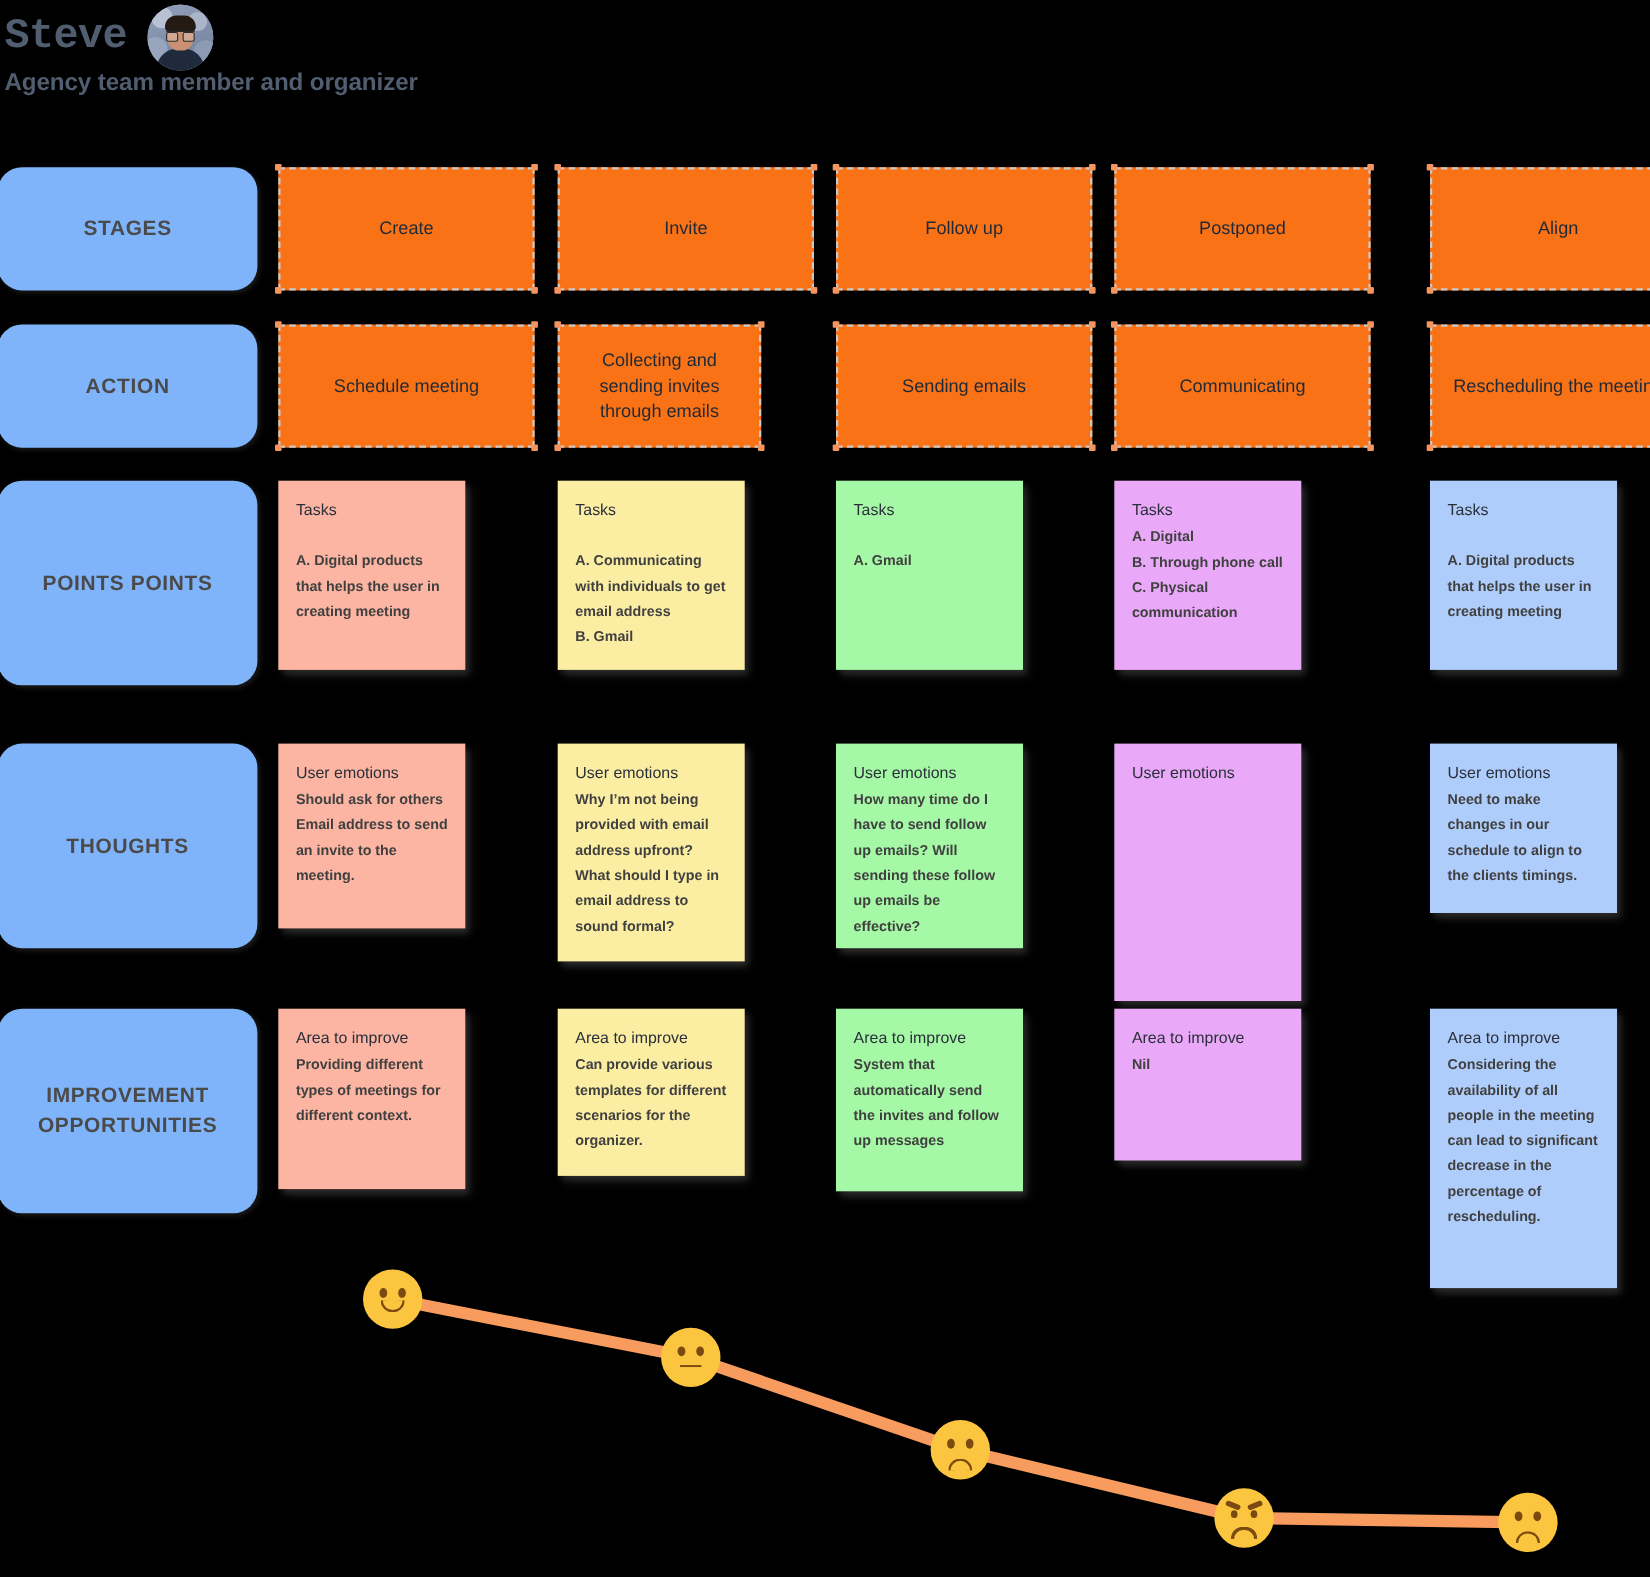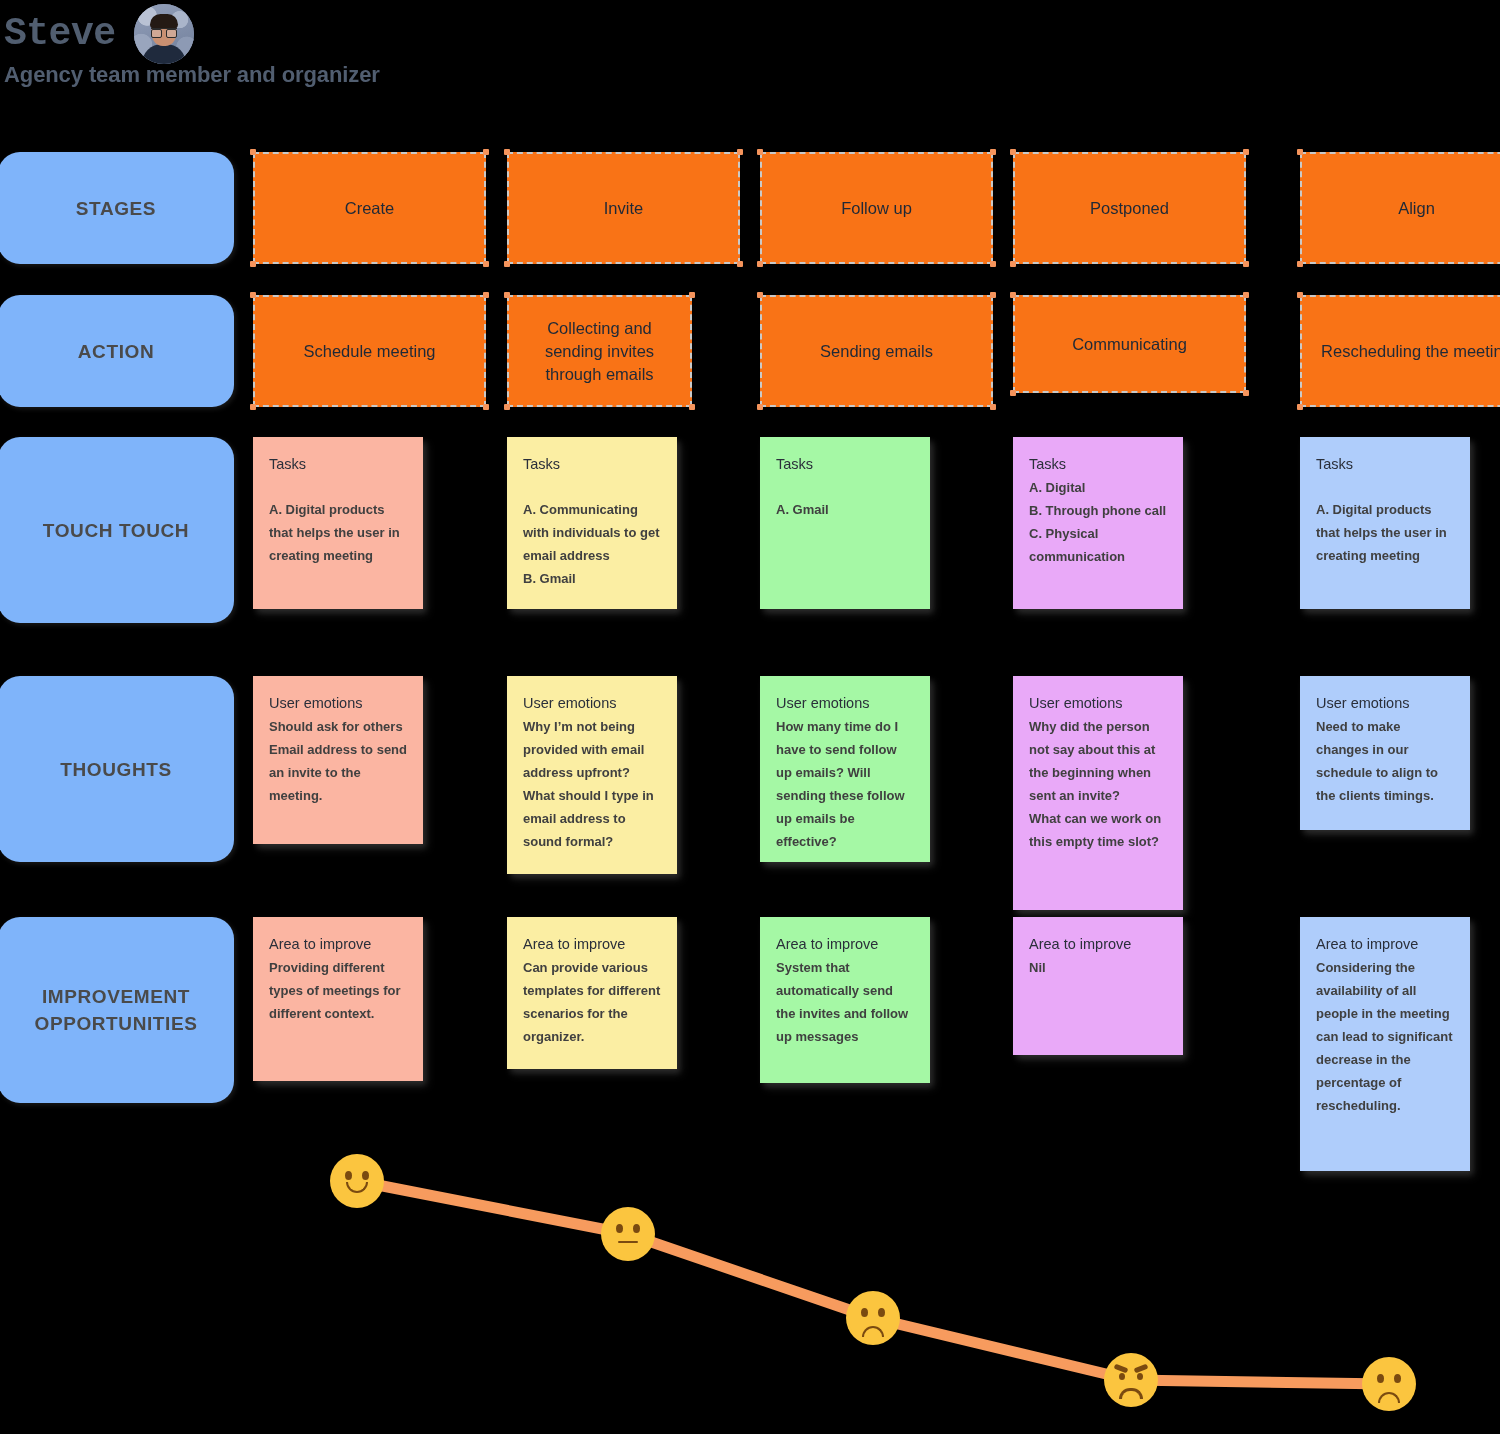--- a/index.html
+++ b/index.html
@@ -264,21 +264,21 @@
 </div>
 
 <div id="row-labels">
     <div class="row-label" style="top: 152px; height: 112px;">
       <span>STAGES</span>
     </div>
     <div class="row-label" style="top: 295px; height: 112px;">
       <span>ACTION</span>
     </div>
     <div class="row-label" style="top: 437px; height: 186px;">
-      <span>TOUCH TOUCH</span>
+      <span>POINTS POINTS</span>
     </div>
     <div class="row-label" style="top: 676px; height: 186px;">
       <span>THOUGHTS</span>
     </div>
     <div class="row-label" style="top: 917px; height: 186px;">
       <span>IMPROVEMENT OPPORTUNITIES</span>
     </div>
   </div>
 
 <div id="stage-row">
@@ -332,21 +332,21 @@
       <span class="handle h-br"></span>
       <span>Collecting and sending invites through emails</span>
     </div>
     <div class="flow-card" style="left: 760px; top: 295px; width: 233px; height: 112px;">
       <span class="handle h-tl"></span>
       <span class="handle h-tr"></span>
       <span class="handle h-bl"></span>
       <span class="handle h-br"></span>
       <span>Sending emails</span>
     </div>
-    <div class="flow-card" style="left: 1013px; top: 295px; width: 233px; height: 98px;">
+    <div class="flow-card" style="left: 1013px; top: 295px; width: 233px; height: 112px;">
       <span class="handle h-tl"></span>
       <span class="handle h-tr"></span>
       <span class="handle h-bl"></span>
       <span class="handle h-br"></span>
       <span>Communicating</span>
     </div>
     <div class="flow-card" style="left: 1300px; top: 295px; width: 233px; height: 112px;">
       <span class="handle h-tl"></span>
       <span class="handle h-bl"></span>
       <span>Rescheduling the meeting</span>
@@ -387,22 +387,20 @@
     <div class="sticky" style="left: 507px; top: 676px; width: 170px; height: 198px; background: rgb(251, 238, 163);">
       <span class="cap">User emotions</span>
       <span class="body"> Why I’m not being provided with email address upfront? What should I type in email address to sound formal?</span>
     </div>
     <div class="sticky" style="left: 760px; top: 676px; width: 170px; height: 186px; background: rgb(165, 248, 165);">
       <span class="cap">User emotions</span>
       <span class="body">How many time do I have to send follow up emails? Will sending these follow up emails be effective?</span>
     </div>
     <div class="sticky" style="left: 1013px; top: 676px; width: 170px; height: 234px; background: rgb(233, 169, 248);">
       <span class="cap">User emotions</span>
-      <span class="body">Why did the person not say about this at the beginning when sent an invite?
-What can we work on this empty time slot?</span>
     </div>
     <div class="sticky" style="left: 1300px; top: 676px; width: 170px; height: 154px; background: rgb(175, 205, 251);">
       <span class="cap">User emotions</span>
       <span class="body">Need to make changes in our schedule to align to the clients timings.</span>
     </div>
   </div>
 
 <div id="improve-row">
     <div class="sticky" style="left: 253px; top: 917px; width: 170px; height: 164px; background: rgb(251, 181, 162);">
       <span class="cap">Area to improve</span>

